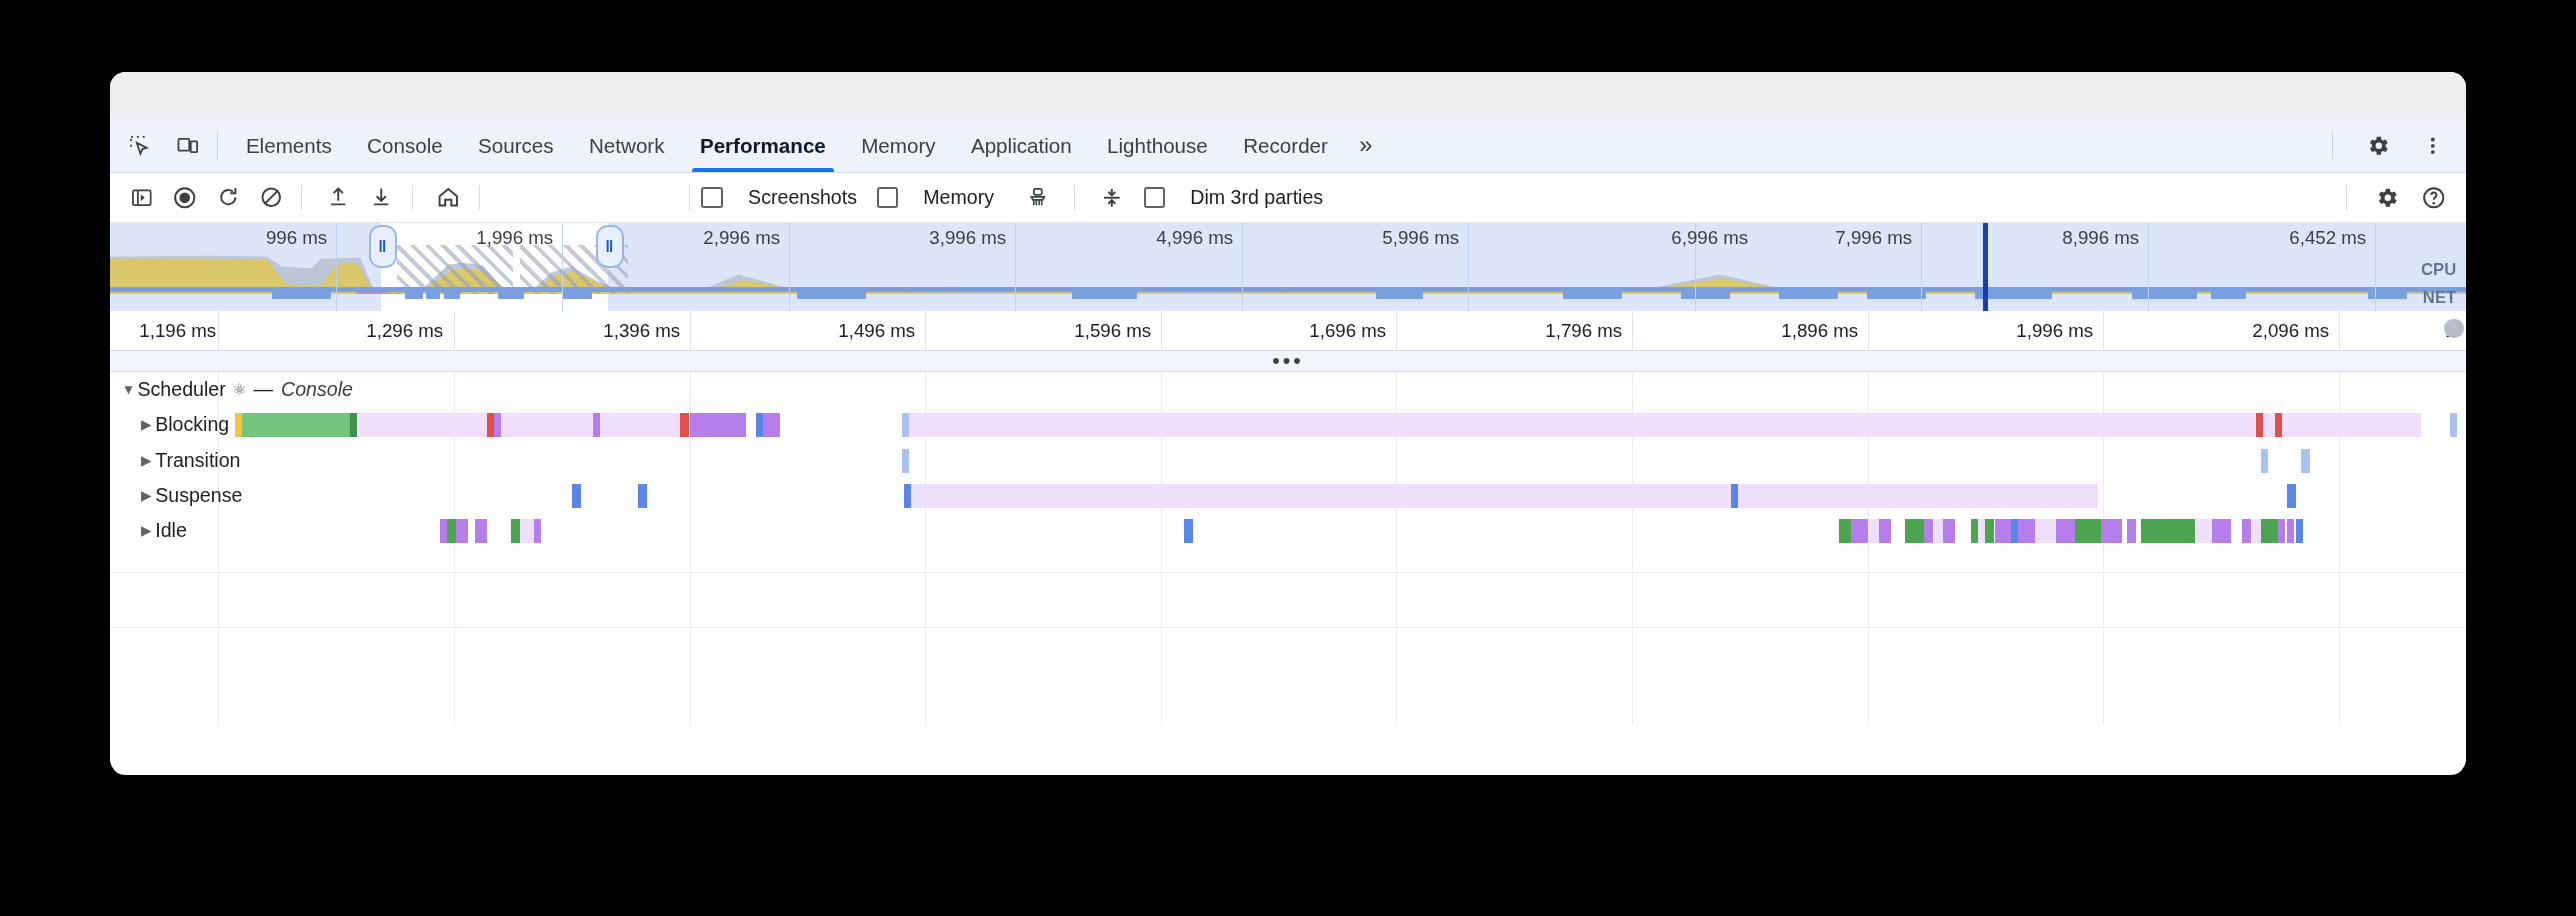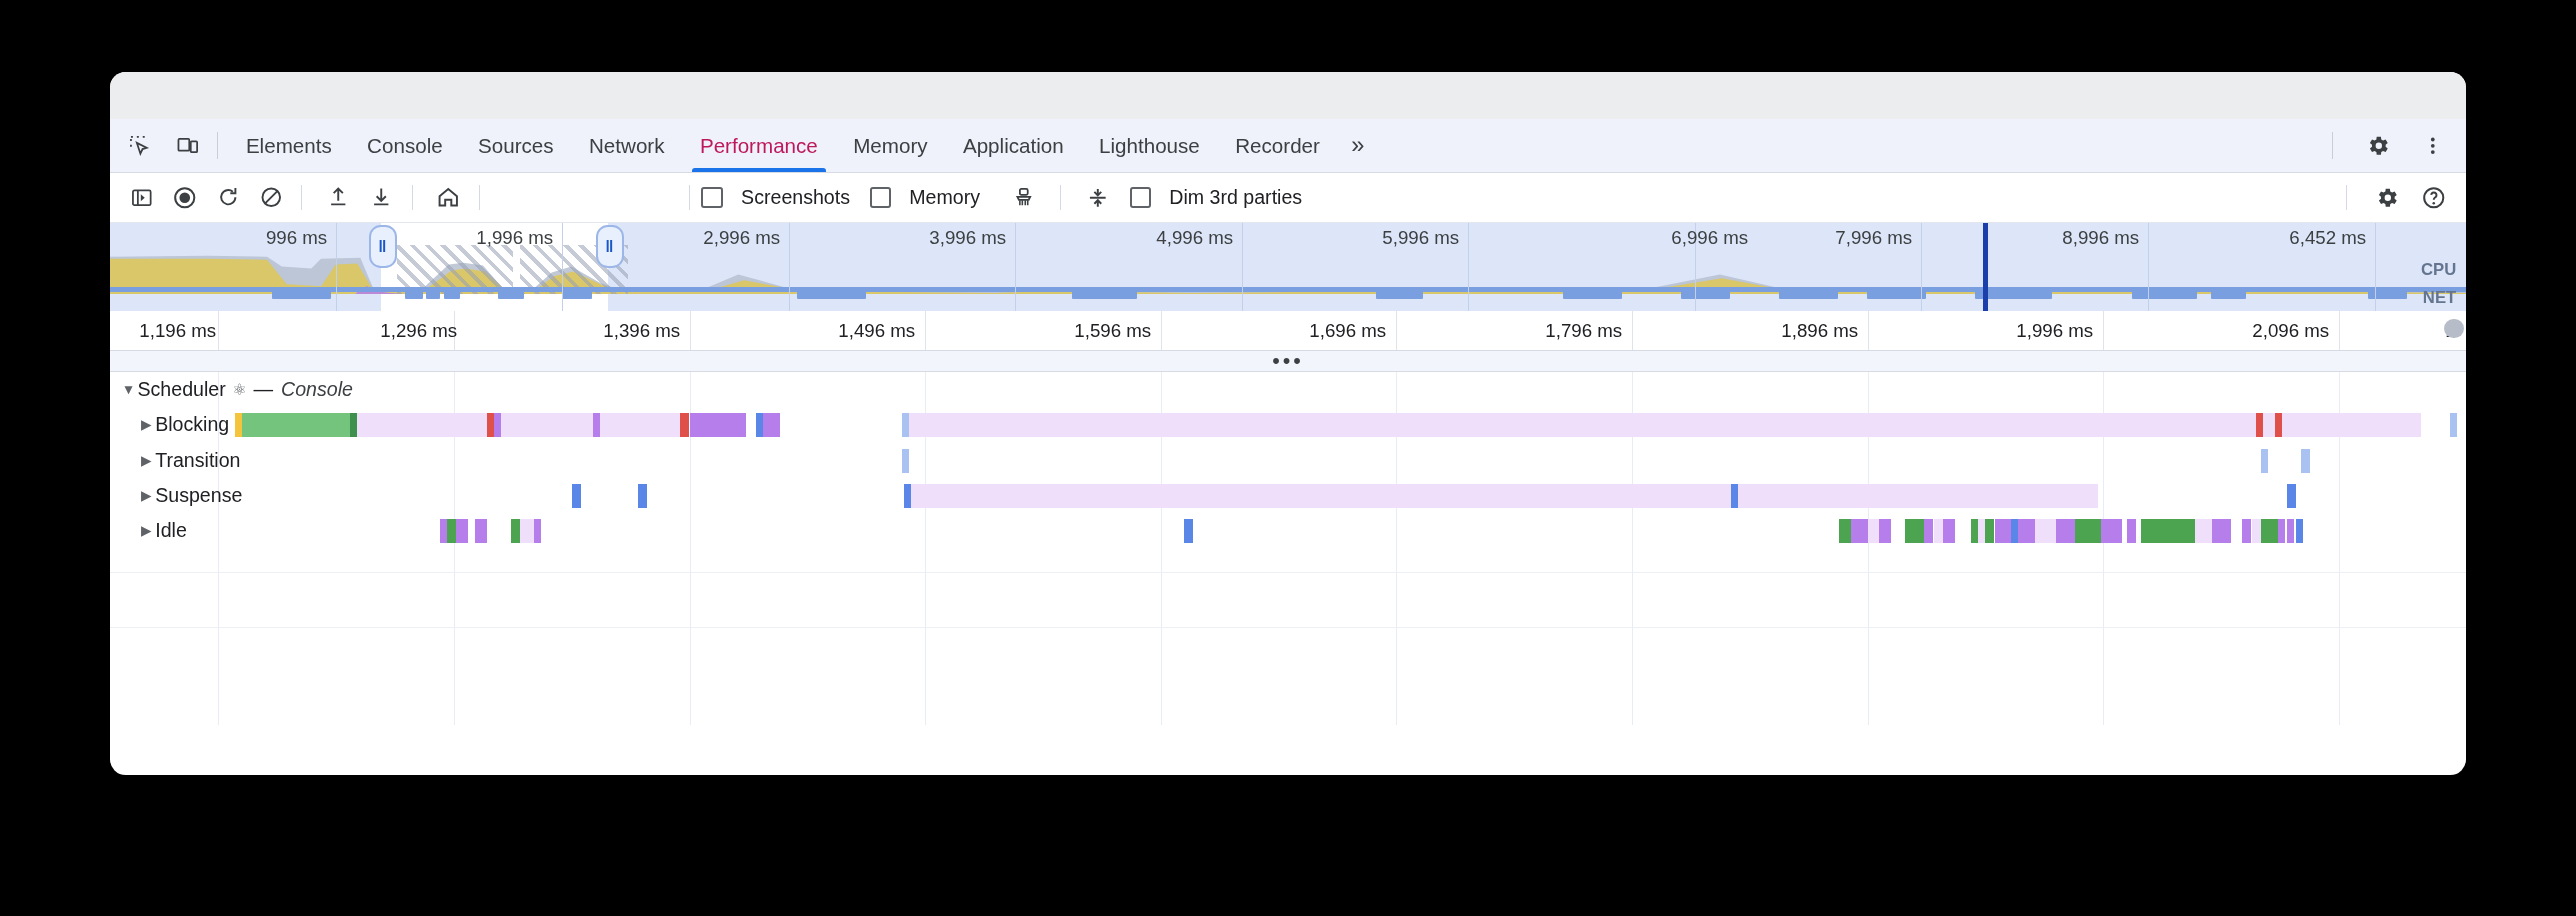--- a/index.html
+++ b/index.html
@@ -14,34 +14,34 @@
   .l-red{left:22.6px;}.l-yellow{left:57px;}.l-green{left:91px;}
 
   
   #tabbar{height:53px;background:#eff2fa;display:flex;align-items:center;
           position:relative;border-bottom:1px solid #d6dae3;}
   .tb-icon{width:39px;height:39px;margin-left:9.8px;display:flex;align-items:center;
            justify-content:center;color:#3c4043;}
   .tb-sep{width:1px;height:27.5px;background:#c8cddb;margin:0 9.8px;}
   .tab{font-size:20.6px;color:#3c4043;padding:0 17.7px;height:53px;line-height:53px;
        position:relative;white-space:nowrap;}
-  .tab.active{color:#be185d;font-weight:normal;}
+  .tab.active{color:#0f172a;font-weight:bold;}
   .tab.active:after{content:"";position:absolute;left:9.8px;right:9.8px;bottom:0;
                     height:3.9px;background:#1a73e8;border-radius:2.9px 2.9px 0 0;}
   #tabbar .right{position:absolute;right:13.7px;display:flex;align-items:center;gap:5.9px;}
   .chev{font-size:23.6px;color:#3c4043;padding:0 13.7px;}
 
   
   #ctrlbar{height:49px;background:#fff;display:flex;align-items:center;
            position:relative;border-bottom:1px solid #e3e6ec;}
   .ci{width:37px;height:37px;margin-left:5.9px;display:flex;align-items:center;
       justify-content:center;color:#3c4043;}
   .ci:first-child{margin-left:13.7px;}
   .vsep{width:1px;height:25.5px;background:#d4d9e4;margin:0 11.8px;}
-  .cb{display:flex;align-items:center;gap:18px;font-size:19.6px;color:#202124;margin-right:19.6px;}
+  .cb{display:flex;align-items:center;gap:25px;font-size:19.6px;color:#202124;margin-right:19.6px;}
   .box{width:17.7px;height:17.7px;border:2px solid #5f6368;border-radius:2.9px;}
   #ctrlbar .right{position:absolute;right:13.7px;display:flex;align-items:center;gap:3.9px;}
 
   
   #overview{position:relative;height:88px;background:#dde6f8;overflow:hidden;}
   .ovtick{position:absolute;top:0;height:88px;border-left:1px solid #c3d0ea;}
   .ovlab{position:absolute;top:3.9px;font-size:18.7px;color:#3c4043;transform:translateX(-100%);
          padding-right:8.8px;white-space:nowrap;}
   #ovsel{position:absolute;top:0;bottom:0;background:#fff;}
   .grip{position:absolute;top:2px;width:23.6px;height:39px;background:#e8f0fe;
@@ -295,21 +295,21 @@
       </div>
       <div class="grip" style="left: 486px;">
         <span>‖</span>
       </div>
     </div>
 
   <div id="ruler">
       <div class="rtick" style="left: 108px;"></div>
       <div class="rlab" style="left: 116px;">1,196 ms</div>
       <div class="rtick" style="left: 344px;"></div>
-      <div class="rlab" style="left: 357px;">1,296 ms</div>
+      <div class="rlab" style="left: 343px;">1,296 ms</div>
       <div class="rtick" style="left: 580px;"></div>
       <div class="rlab" style="left: 580px;">1,396 ms</div>
       <div class="rtick" style="left: 815px;"></div>
       <div class="rlab" style="left: 815px;">1,496 ms</div>
       <div class="rtick" style="left: 1051px;"></div>
       <div class="rlab" style="left: 1051px;">1,596 ms</div>
       <div class="rtick" style="left: 1286px;"></div>
       <div class="rlab" style="left: 1286px;">1,696 ms</div>
       <div class="rtick" style="left: 1522px;"></div>
       <div class="rlab" style="left: 1522px;">1,796 ms</div>

